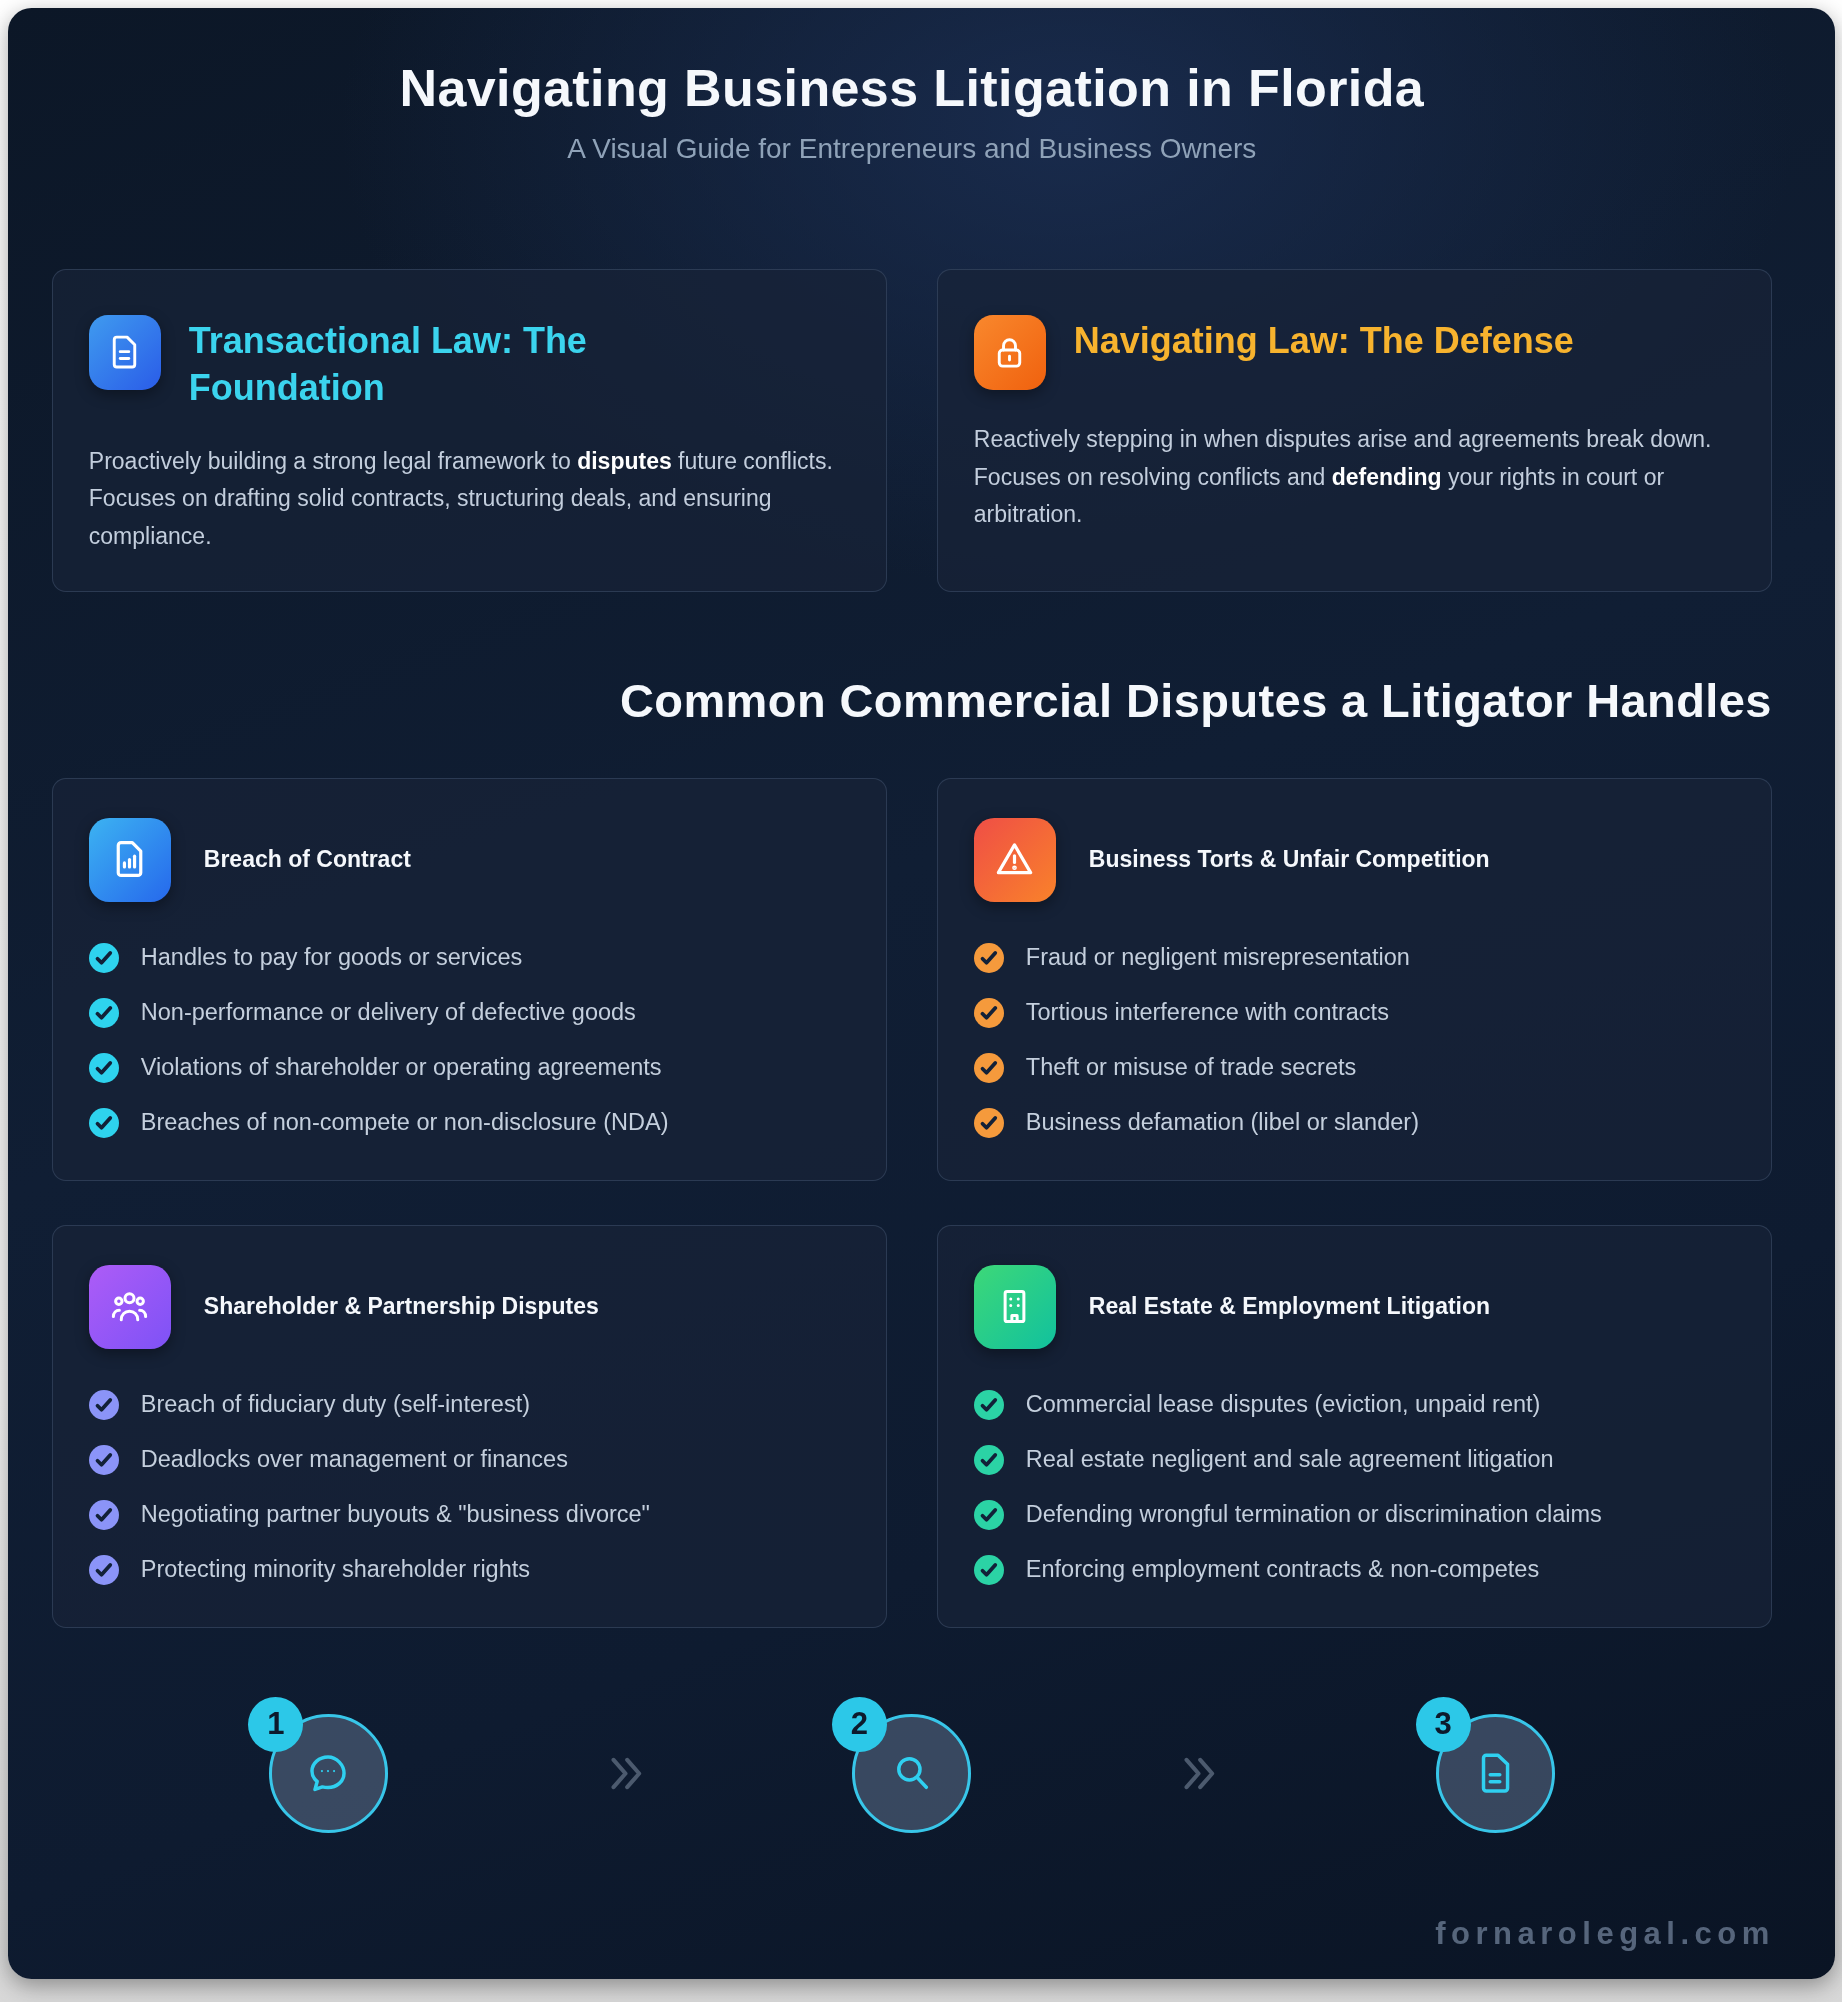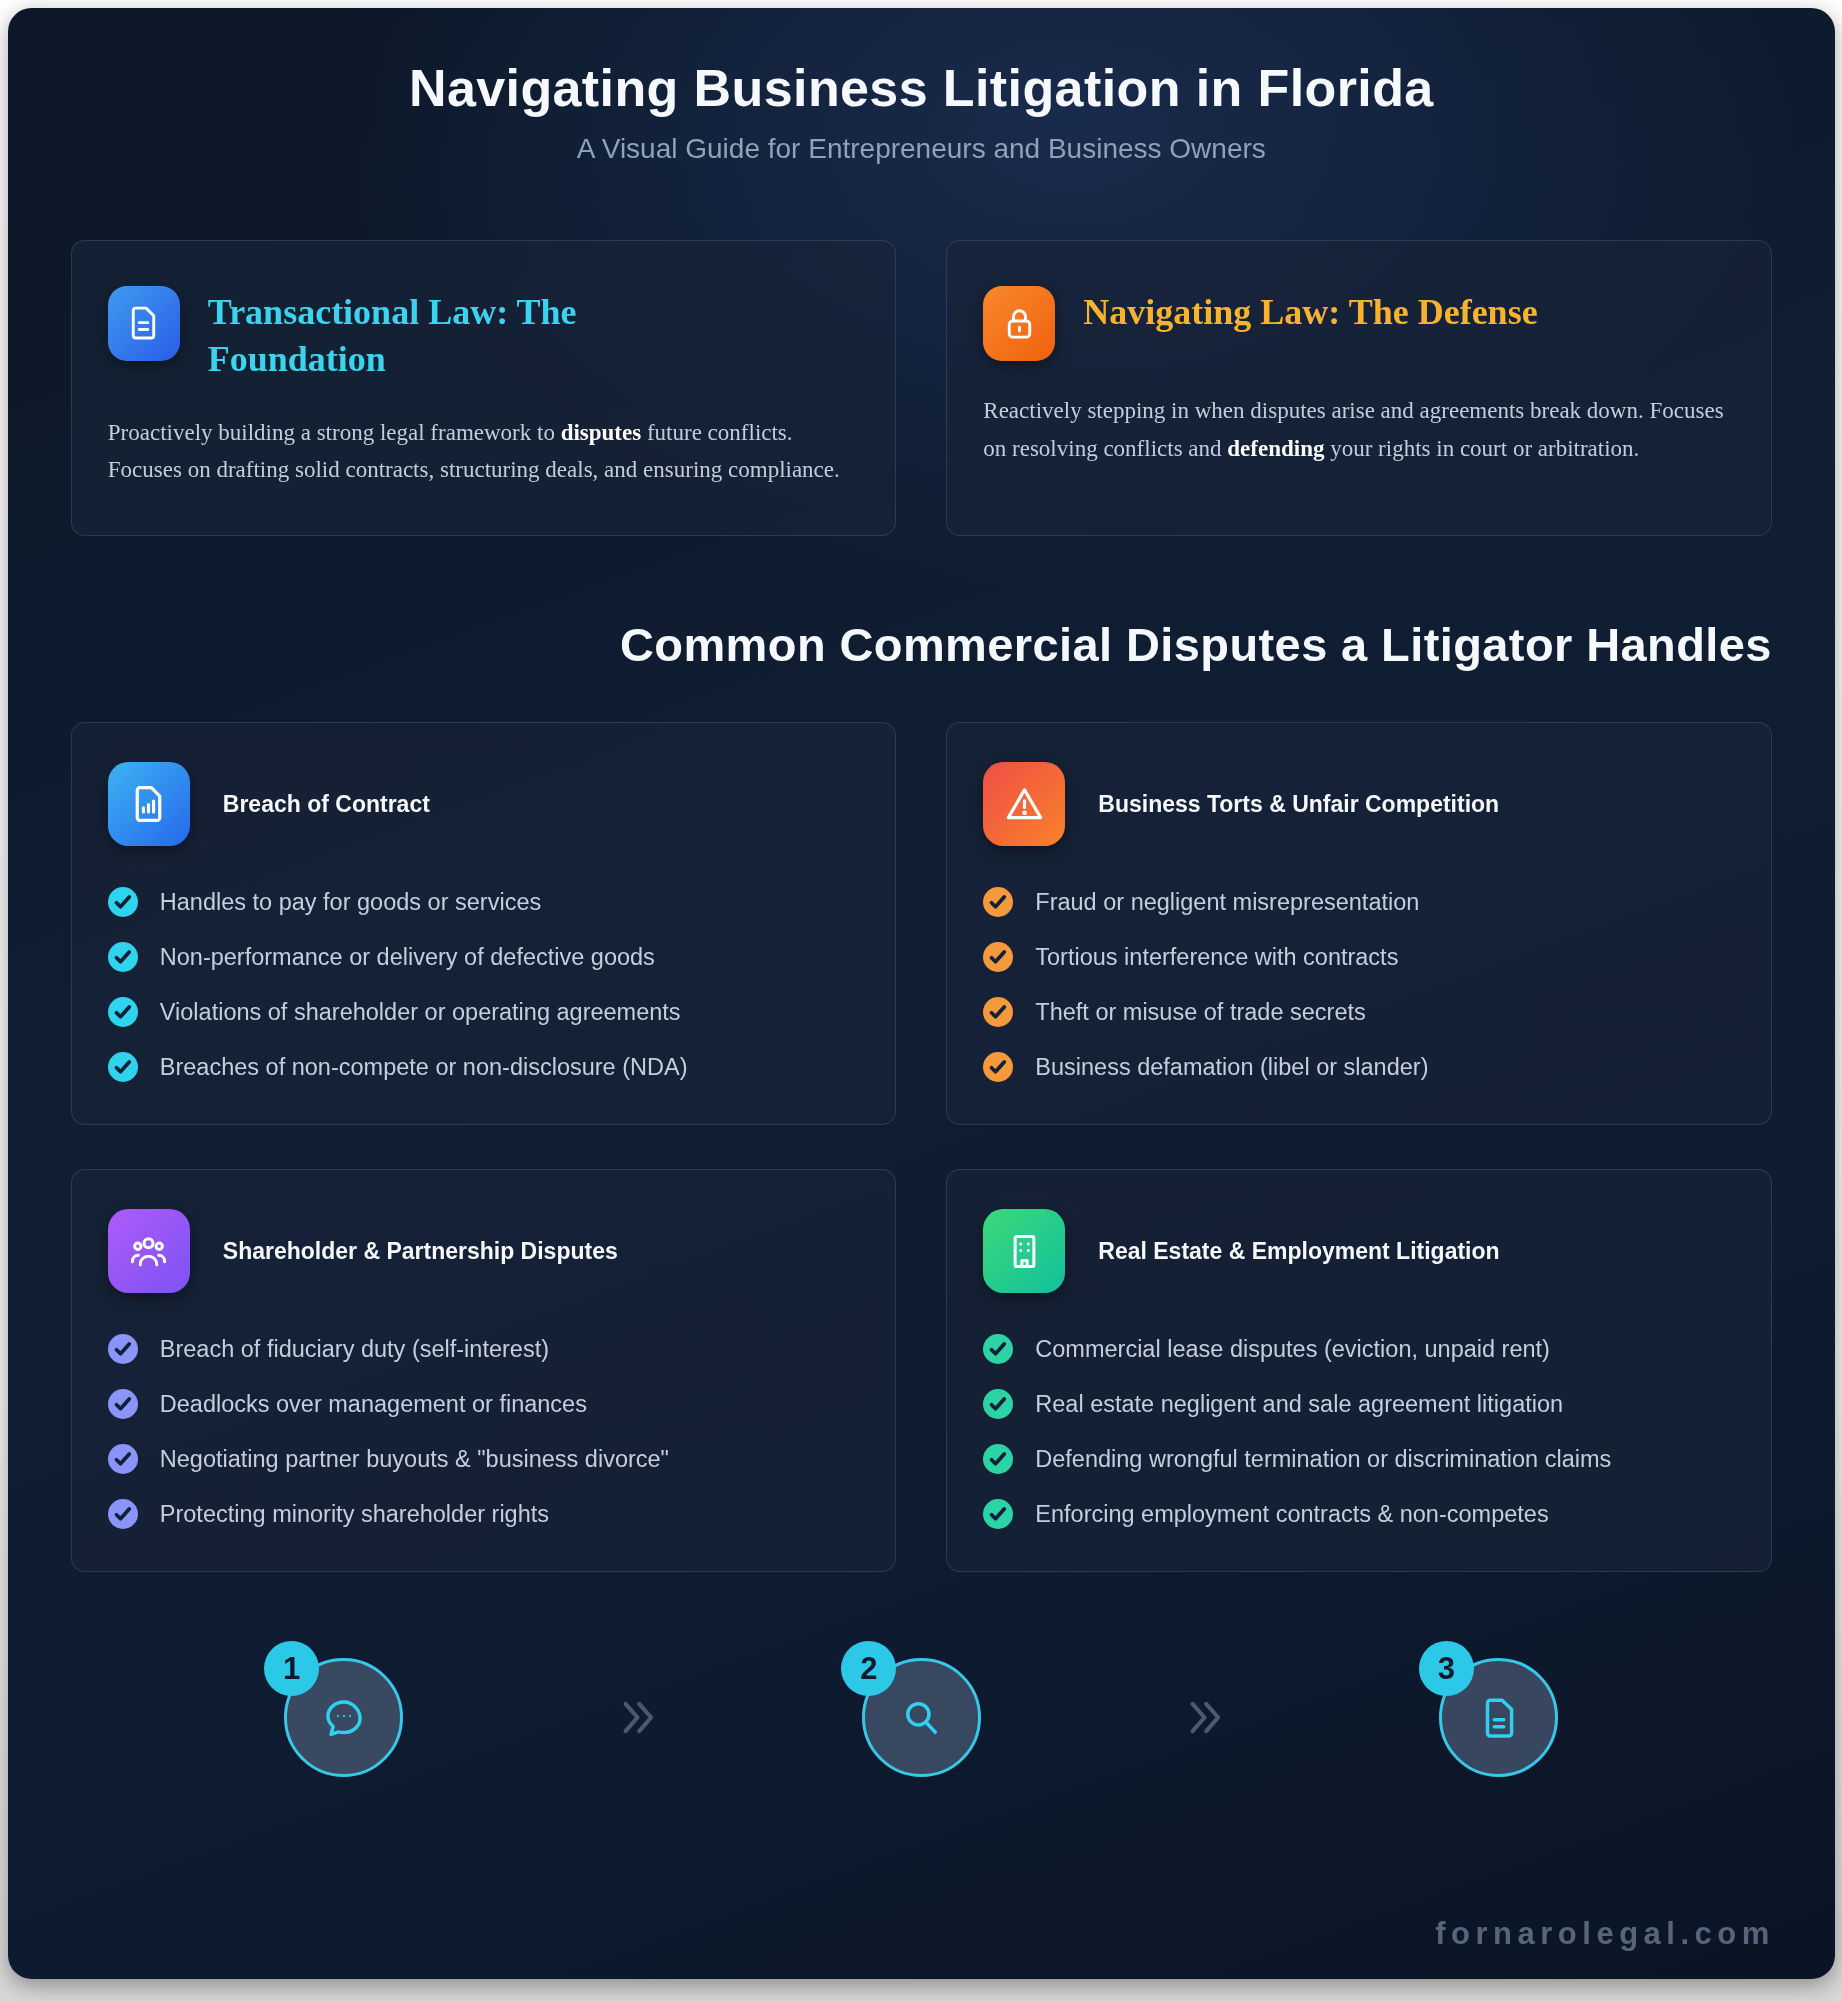--- a/index.html
+++ b/index.html
@@ -10,36 +10,36 @@
     position:relative;
   }
   .canvas {
     position:absolute; left:7.8px; top:7.8px; width:1827px; height:1971px;
     border-radius:23.5px; overflow:hidden;
     background:
       radial-gradient(1173px 743px at 58% 6%, rgba(27,46,82,.85) 0%, rgba(27,46,82,0) 62%),
       linear-gradient(160deg,#0c1727 0%,#101e34 45%,#0e1b30 72%,#0a1424 100%);
     box-shadow:0 6.3px 22px rgba(0,0,0,.35);
   }
-  .page { padding:50px 63px 0 63px; }
+  .page { padding:50px 63px 0 44px; }
 
   
   header { text-align:center; }
   h1 { color:#f5f8fc; font-size:52px; font-weight:700; letter-spacing:0.4px; }
   .subtitle { margin-top:15.6px; color:#8fa2b8; font-size:28px; }
 
   
   .card {
     background:rgba(23,35,55,.72);
     border:1.2px solid rgba(76,95,125,.42);
     border-radius:14px;
   }
 
   
-  .intro-grid { margin-top:75px; display:grid; grid-template-columns:1fr 1fr; gap:50px;font-family:Liberation Serif, serif; }
+  .intro-grid { margin-top:104px; display:grid; grid-template-columns:1fr 1fr; gap:50px; }
   .intro-card { padding:45px 36px 36px 36px; min-height:296px; }
   .intro-head { display:flex; align-items:flex-start; gap:28px; }
   .tile {
     flex:0 0 auto; display:flex; align-items:center; justify-content:center;
     width:72px; height:75px; border-radius:19px;
     box-shadow:0 4.7px 14px rgba(0,0,0,.35);
   }
   .tile svg { width:41px; height:41px; }
   .tile-blue   { background:linear-gradient(135deg,#3f9bef,#2a5ce8); }
   .tile-orange { background:linear-gradient(135deg,#f9882d,#f0610e); }

